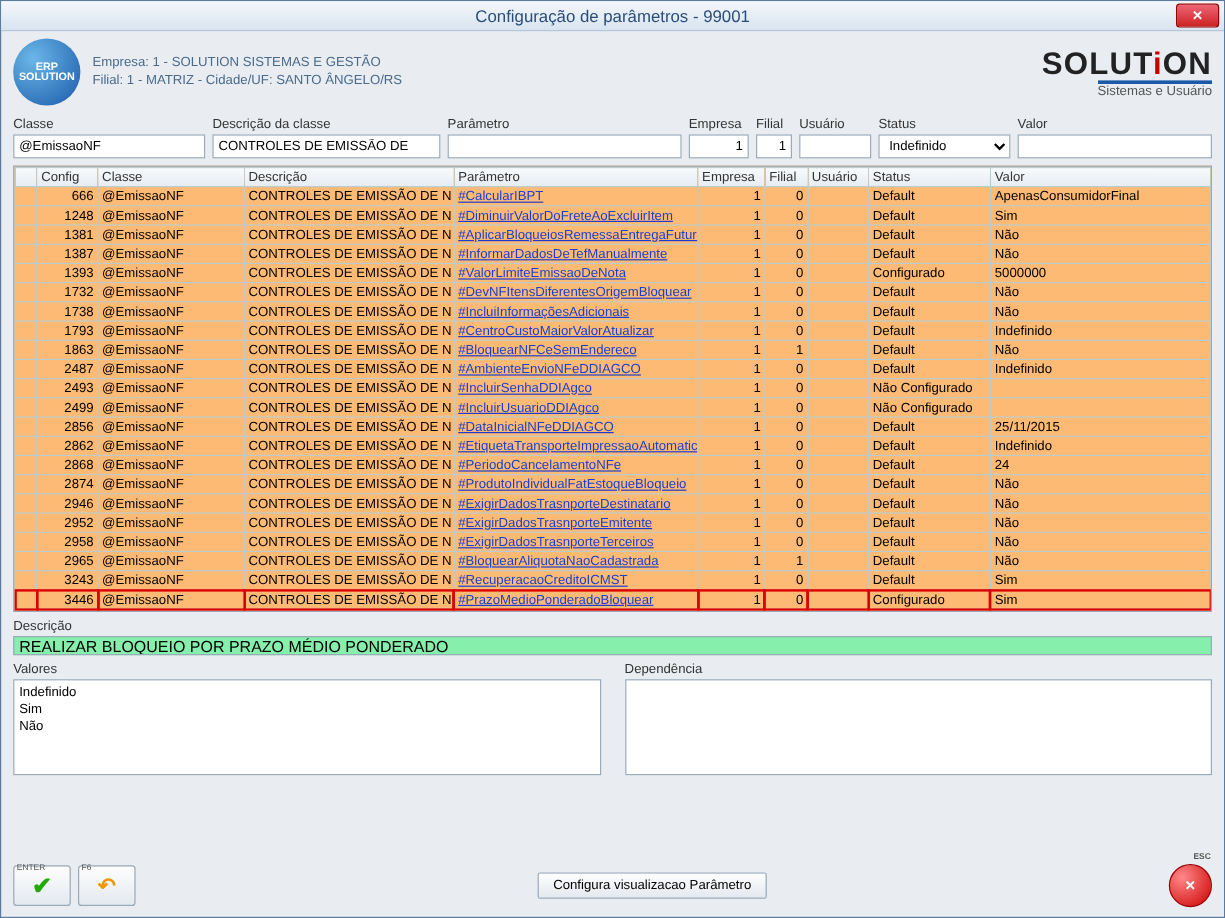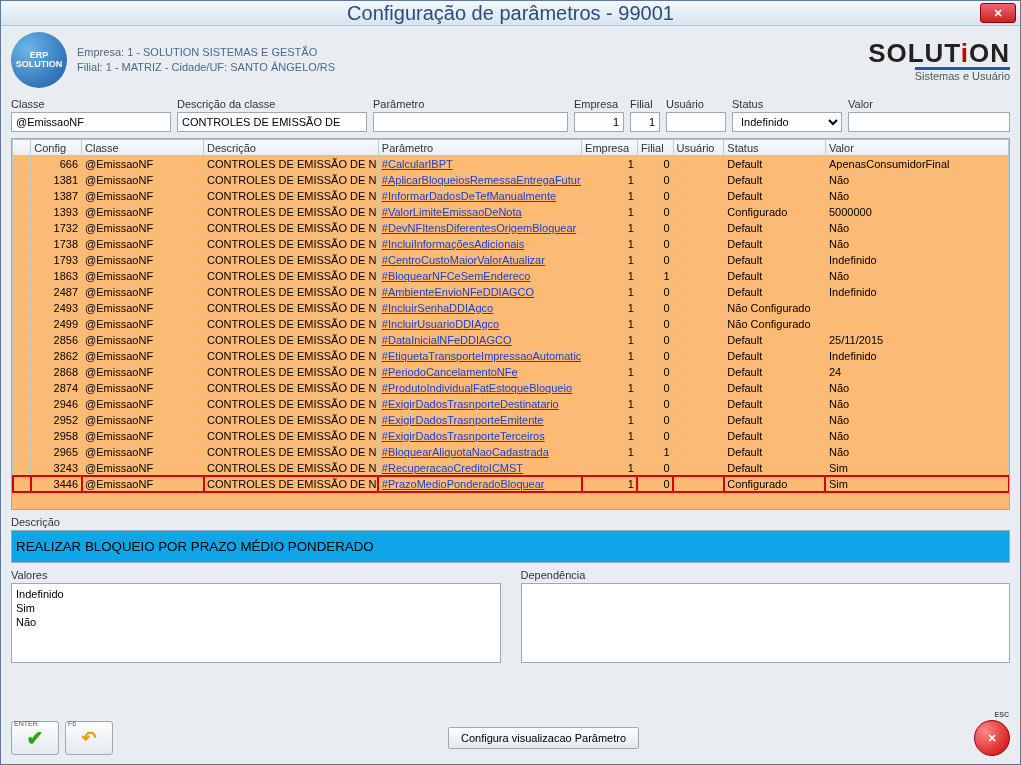--- a/index.html
+++ b/index.html
@@ -1,18 +1,18 @@
 <!DOCTYPE html>
 <html><head>
 <meta charset="utf-8">
 <style>
   html,body{margin:0;padding:0;font-family:Tahoma,Arial,sans-serif;font-size:11px;color:#000;background:#fff;}
   .window{width:1021px;height:765px;border:1px solid #5a7aa0;background:#e9edf2;display:flex;flex-direction:column;box-sizing:border-box;}
   .titlebar{height:24px;background:linear-gradient(#f4f7fb,#d8e4f0);display:flex;align-items:center;justify-content:center;position:relative;border-bottom:1px solid #b5c6d8;}
-  .titlebar .title{color:#2a4d7a;font-size:20px;}
+  .titlebar .title{color:#2a4d7a;font-size:14px;}
   .close-btn{position:absolute;right:4px;top:2px;width:34px;height:18px;background:linear-gradient(#e67,#c22);border:1px solid #900;border-radius:3px;display:flex;align-items:center;justify-content:center;color:#fff;font-weight:bold;font-size:11px;cursor:pointer;}
   .header{display:flex;align-items:center;padding:6px 10px;gap:10px;}
   .logo{width:56px;height:56px;border-radius:50%;background:radial-gradient(circle at 30% 30%,#6ab6e8,#1a5aa8);display:flex;align-items:center;justify-content:center;color:#fff;font-size:9px;font-weight:bold;text-align:center;line-height:1;}
   .hdr-info{flex:1;color:#4a6a8a;font-size:11px;line-height:15px;}
   .brand{text-align:right;}
   .brand-main{font-size:26px;font-weight:bold;letter-spacing:1px;color:#222;font-family:Arial,sans-serif;}
   .brand-main .i{color:#c00;}
   .brand-sub{font-size:11px;color:#555;border-top:3px solid #1a5aa8;display:inline-block;margin-top:-2px;padding-top:0;}
   .filters{display:flex;gap:6px;padding:4px 10px 6px;align-items:flex-end;}
   .fld{display:flex;flex-direction:column;gap:2px;}
@@ -21,21 +21,21 @@
   .grid-wrap{margin:0 10px;position:relative;}
   .grid{height:370px;overflow:auto;background:#fdba74;border:1px solid #9ab;position:relative;}
   table{border-collapse:collapse;width:100%;table-layout:fixed;}
   th,td{border:1px solid #bcc;padding:0 3px;height:15px;white-space:nowrap;overflow:hidden;font-size:11px;text-align:left;}
   th{background:linear-gradient(#f8fafc,#e6ecf2);font-weight:normal;color:#333;position:sticky;top:0;}
   td.num{text-align:right;}
   a.param{color:#1a3fd0;text-decoration:underline;cursor:pointer;}
   .row-hl td{outline:2px solid #d00;outline-offset:-1px;}
   .section{margin:6px 10px 0;}
   .sec-label{color:#333;margin-bottom:2px;display:block;}
-  .desc-box{width:100%;border:1px solid #9ab;background:#0ea5e9;height:33px;padding:2px 4px;box-sizing:border-box;}
+  .desc-box{width:100%;border:1px solid #9ab;background:#86efac;height:16px;padding:2px 4px;box-sizing:border-box;}
   .two-col{display:flex;gap:20px;margin:6px 10px 0;}
   .panel{flex:1;}
   .panel textarea,.panel .listbox{width:100%;height:80px;border:1px solid #9ab;background:#fff;box-sizing:border-box;font:inherit;padding:3px 4px;resize:none;}
   .listbox{overflow:auto;}
   .listbox div{line-height:14px;}
   .footer{margin-top:auto;display:flex;align-items:center;padding:6px 10px 8px;gap:6px;}
   .btn-img{width:46px;height:32px;border:1px solid #9ab;background:linear-gradient(#fefefe,#e3e9ef);border-radius:3px;display:flex;align-items:center;justify-content:center;cursor:pointer;position:relative;}
   .btn-img .tag{position:absolute;top:-2px;left:2px;font-size:7px;color:#555;}
   .btn-center{margin:0 auto;border:1px solid #9ab;background:linear-gradient(#fefefe,#e3e9ef);padding:4px 12px;border-radius:2px;cursor:pointer;font:inherit;}
   .esc-btn{width:34px;height:34px;border-radius:50%;background:radial-gradient(circle at 30% 30%,#f88,#c00);border:1px solid #900;display:flex;align-items:center;justify-content:center;color:#fff;font-weight:bold;cursor:pointer;position:relative;}
@@ -139,20 +139,32 @@
               <td>CONTROLES DE EMISSÃO DE N</td>
               <td><a class="param">#CalcularIBPT</a></td>
               <td class="num">1</td>
               <td class="num">0</td>
               <td></td>
               <td>Default</td>
               <td>ApenasConsumidorFinal</td>
             </tr>
             <tr>
               <td></td>
+              <td class="num">1248</td>
+              <td>@EmissaoNF</td>
+              <td>CONTROLES DE EMISSÃO DE N</td>
+              <td><a class="param">#DiminuirValorDoFreteAoExcluirItem</a></td>
+              <td class="num">1</td>
+              <td class="num">0</td>
+              <td></td>
+              <td>Default</td>
+              <td>Sim</td>
+            </tr>
+            <tr>
+              <td></td>
               <td class="num">1381</td>
               <td>@EmissaoNF</td>
               <td>CONTROLES DE EMISSÃO DE N</td>
               <td><a class="param">#AplicarBloqueiosRemessaEntregaFutura</a></td>
               <td class="num">1</td>
               <td class="num">0</td>
               <td></td>
               <td>Default</td>
               <td>Não</td>
             </tr>

